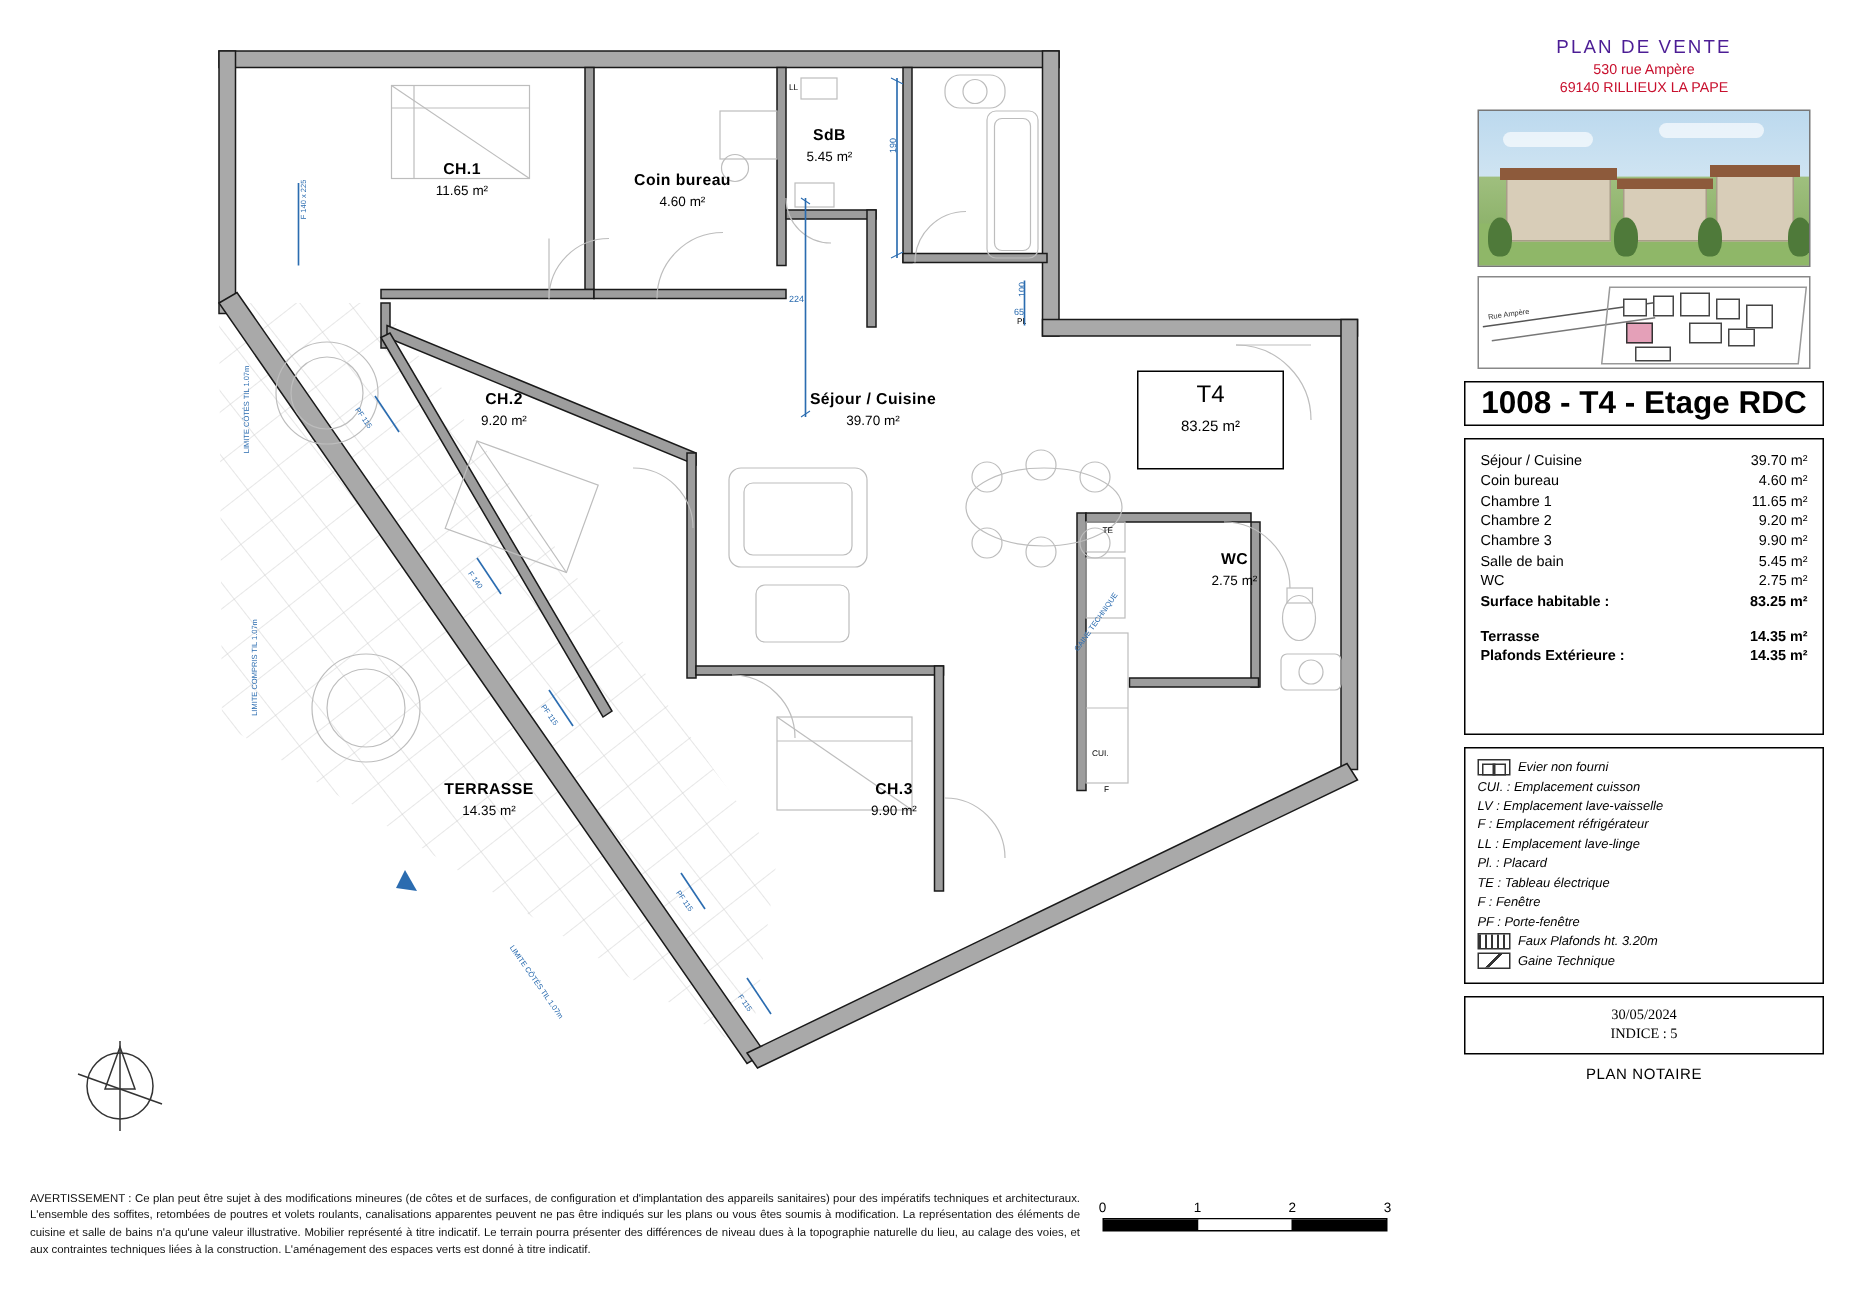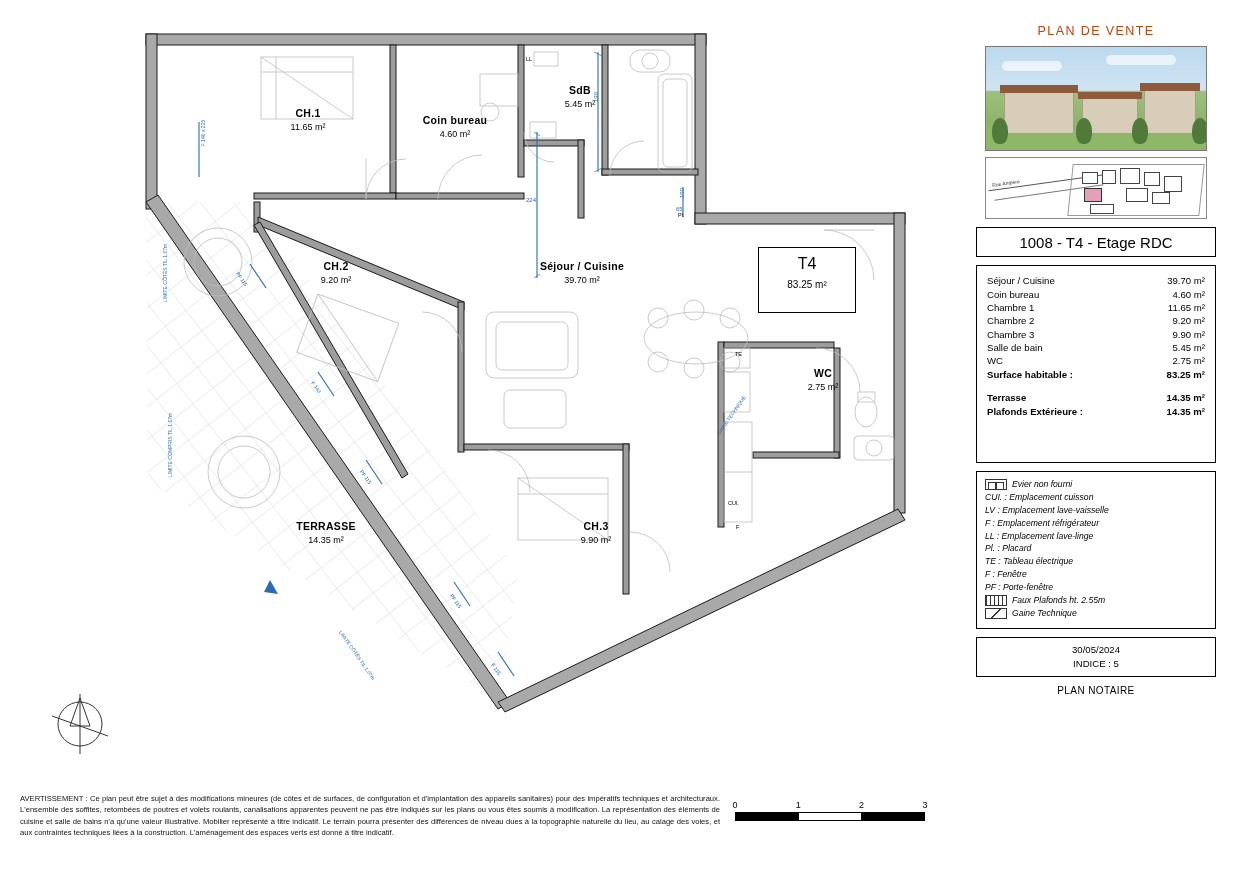--- a/index.html
+++ b/index.html
@@ -20,21 +20,21 @@
   .logo-wrap { display:flex; justify-content:center; align-items:center; height:60px; }
   .logo-circle {
     width:70px; height:70px; border-radius:50%;
     background:#c8102e;
     display:flex; align-items:center; justify-content:center;
     color:#fff; font-size:19px; letter-spacing:.5px;
     font-family:"Liberation Sans", sans-serif;
   }
   .plan-de-vente {
     text-align:center; font-size:12.5px; letter-spacing:1.4px;
-    margin-top:14px; color:#c2410c;
+    margin-top:14px; color:#4c1d95;
   }
   .prog-title {
     text-align:center; font-size:28px; letter-spacing:1px;
     color:#c8102e; margin-top:4px; font-family:"Liberation Serif", serif;
   }
   .addr {
     text-align:center; font-size:9.5px; color:#c8102e; line-height:1.25; margin-top:3px;
   }
 
   .photo {
@@ -55,21 +55,21 @@
   .mini-map .road { position:absolute; left:2px; top:24px; width:120px; height:1px; background:#555; transform:rotate(-8deg); }
   .mini-map .road2 { position:absolute; left:8px; top:34px; width:110px; height:1px; background:#777; transform:rotate(-8deg); }
   .mini-map .rue-label { position:absolute; left:6px; top:22px; font-size:5px; transform:rotate(-8deg); color:#333;}
   .mini-map .blk { position:absolute; background:#fff; border:1px solid #444; }
   .mini-map .hl { position:absolute; background:#e4a0b8; border:1px solid #333; }
   .mini-map .parcel { position:absolute; border:1px solid #999; }
 
   .lot-box {
     margin:8px auto 0; width:240px; border:1px solid #000; height:30px;
     display:flex; align-items:center; justify-content:center;
-    font-size:15px; font-weight:normal;
+    font-size:21px; font-weight:bold;
   }
 
   .surf-box {
     margin:8px auto 0; width:240px; border:1px solid #000; padding:8px 0 14px;
     min-height:198px;
   }
   .surf-row { display:flex; font-size:9.6px; padding:1.2px 10px; }
   .surf-row .nm { flex:1; }
   .surf-row .vl { width:62px; text-align:right; }
   .surf-row.bold { font-weight:bold; }
@@ -78,21 +78,21 @@
   .legend-box { margin:8px auto 0; width:240px; border:1px solid #000; padding:6px 8px 8px; }
   .legend-row { display:flex; align-items:center; font-size:8.6px; line-height:1.5; }
   .legend-row .lg-ic { width:22px; height:11px; margin-right:5px; flex:none; position:relative; }
   .lg-sink { border:1px solid #333; }
   .lg-sink:after{content:"";position:absolute;left:2px;top:2px;width:7px;height:6px;border:1px solid #333;}
   .lg-sink:before{content:"";position:absolute;right:2px;top:2px;width:7px;height:6px;border:1px solid #333;}
   .lg-hatch { border:1px solid #333; background:repeating-linear-gradient(90deg,#333 0 1px,transparent 1px 4px); }
   .lg-diag { border:1px solid #333; background:linear-gradient(135deg,transparent 45%,#333 45%,#333 55%,transparent 55%); }
   .legend-row .txt { white-space:nowrap;font-style:italic; }
 
-  .date-box { margin:8px auto 0; width:240px; border:1px solid #000; padding:5px 0; text-align:center; font-size:9.6px; line-height:1.45; }
+  .date-box { margin:8px auto 0; width:240px; border:1px solid #000; padding:5px 0; text-align:center; font-size:9.6px; line-height:1.45;font-family:Liberation Serif, serif; }
   .notaire { text-align:center; font-size:10px; margin-top:8px; letter-spacing:.4px; }
 
   
   .disclaimer {
     position:absolute; left:20px; top:793px; width:700px;
     font-size:7.6px; line-height:1.5; color:#111; text-align:justify;
   }
   .scalebar { position:absolute; left:735px; top:800px; width:190px; }
   .scale-nums { display:flex; font-size:9px; position:relative; height:12px; }
   .scale-nums span { position:absolute; transform:translateX(-50%); }
@@ -277,21 +277,21 @@
     </svg>
 
     <div class="rm-label" style="left:245px; top:95px; width:90px;">
       <div class="nm">CH.1</div>
       <div class="ar">11.65 m²</div>
     </div>
     <div class="rm-label" style="left:382px; top:102px; width:110px;">
       <div class="nm">Coin bureau</div>
       <div class="ar">4.60 m²</div>
     </div>
-    <div class="rm-label" style="left:500px; top:72px; width:70px;margin-left:27px;">
+    <div class="rm-label" style="left:500px; top:72px; width:70px;">
       <div class="nm">SdB</div>
       <div class="ar">5.45 m²</div>
     </div>
     <div class="rm-label" style="left:278px; top:248px; width:80px;">
       <div class="nm">CH.2</div>
       <div class="ar">9.20 m²</div>
     </div>
     <div class="rm-label" style="left:494px; top:248px; width:140px;">
       <div class="nm">Séjour / Cuisine</div>
       <div class="ar">39.70 m²</div>
@@ -343,20 +343,24 @@
       <line x1="32" y1="2" x2="32" y2="62" stroke="#333" stroke-width="1"></line>
       <line x1="4" y1="24" x2="60" y2="44" stroke="#333" stroke-width="1"></line>
       <polygon points="32,6 22,34 42,34" fill="none" stroke="#333" stroke-width="1"></polygon>
     </svg>
   </div>
 
   <div class="right-panel">
 
 
     <div class="plan-de-vente">PLAN DE VENTE</div>
+    <div class="addr">
+      <div>530 rue Ampère</div>
+      <div>69140 RILLIEUX LA PAPE</div>
+    </div>
 
     <div class="photo">
       <div class="sky-cloud" style="left:16px; top:14px;"></div>
       <div class="sky-cloud" style="left:120px; top:8px; width:70px;"></div>
       <div class="lawn"></div>
       <div class="b1" style="left:18px; width:70px; height:42px;"></div>
       <div class="roof" style="left:14px; bottom:57px; width:78px; height:8px;"></div>
       <div class="b2" style="left:96px; width:56px; height:36px;"></div>
       <div class="roof" style="left:92px; bottom:51px; width:64px; height:7px;"></div>
       <div class="b3" style="left:158px; width:52px; height:44px;"></div>
@@ -455,21 +459,21 @@
         <span class="txt">TE : Tableau électrique</span>
       </div>
       <div class="legend-row">
         <span class="txt">F : Fenêtre</span>
       </div>
       <div class="legend-row">
         <span class="txt">PF : Porte-fenêtre</span>
       </div>
       <div class="legend-row">
         <span class="lg-ic lg-hatch"></span>
-        <span class="txt">Faux Plafonds ht. 2.55m</span>
+        <span class="txt">Faux Plafonds ht. 3.20m</span>
       </div>
       <div class="legend-row">
         <span class="lg-ic lg-diag"></span>
         <span class="txt">Gaine Technique</span>
       </div>
     </div>
 
     <div class="date-box">
       <div>30/05/2024</div>
       <div>INDICE : 5</div>

